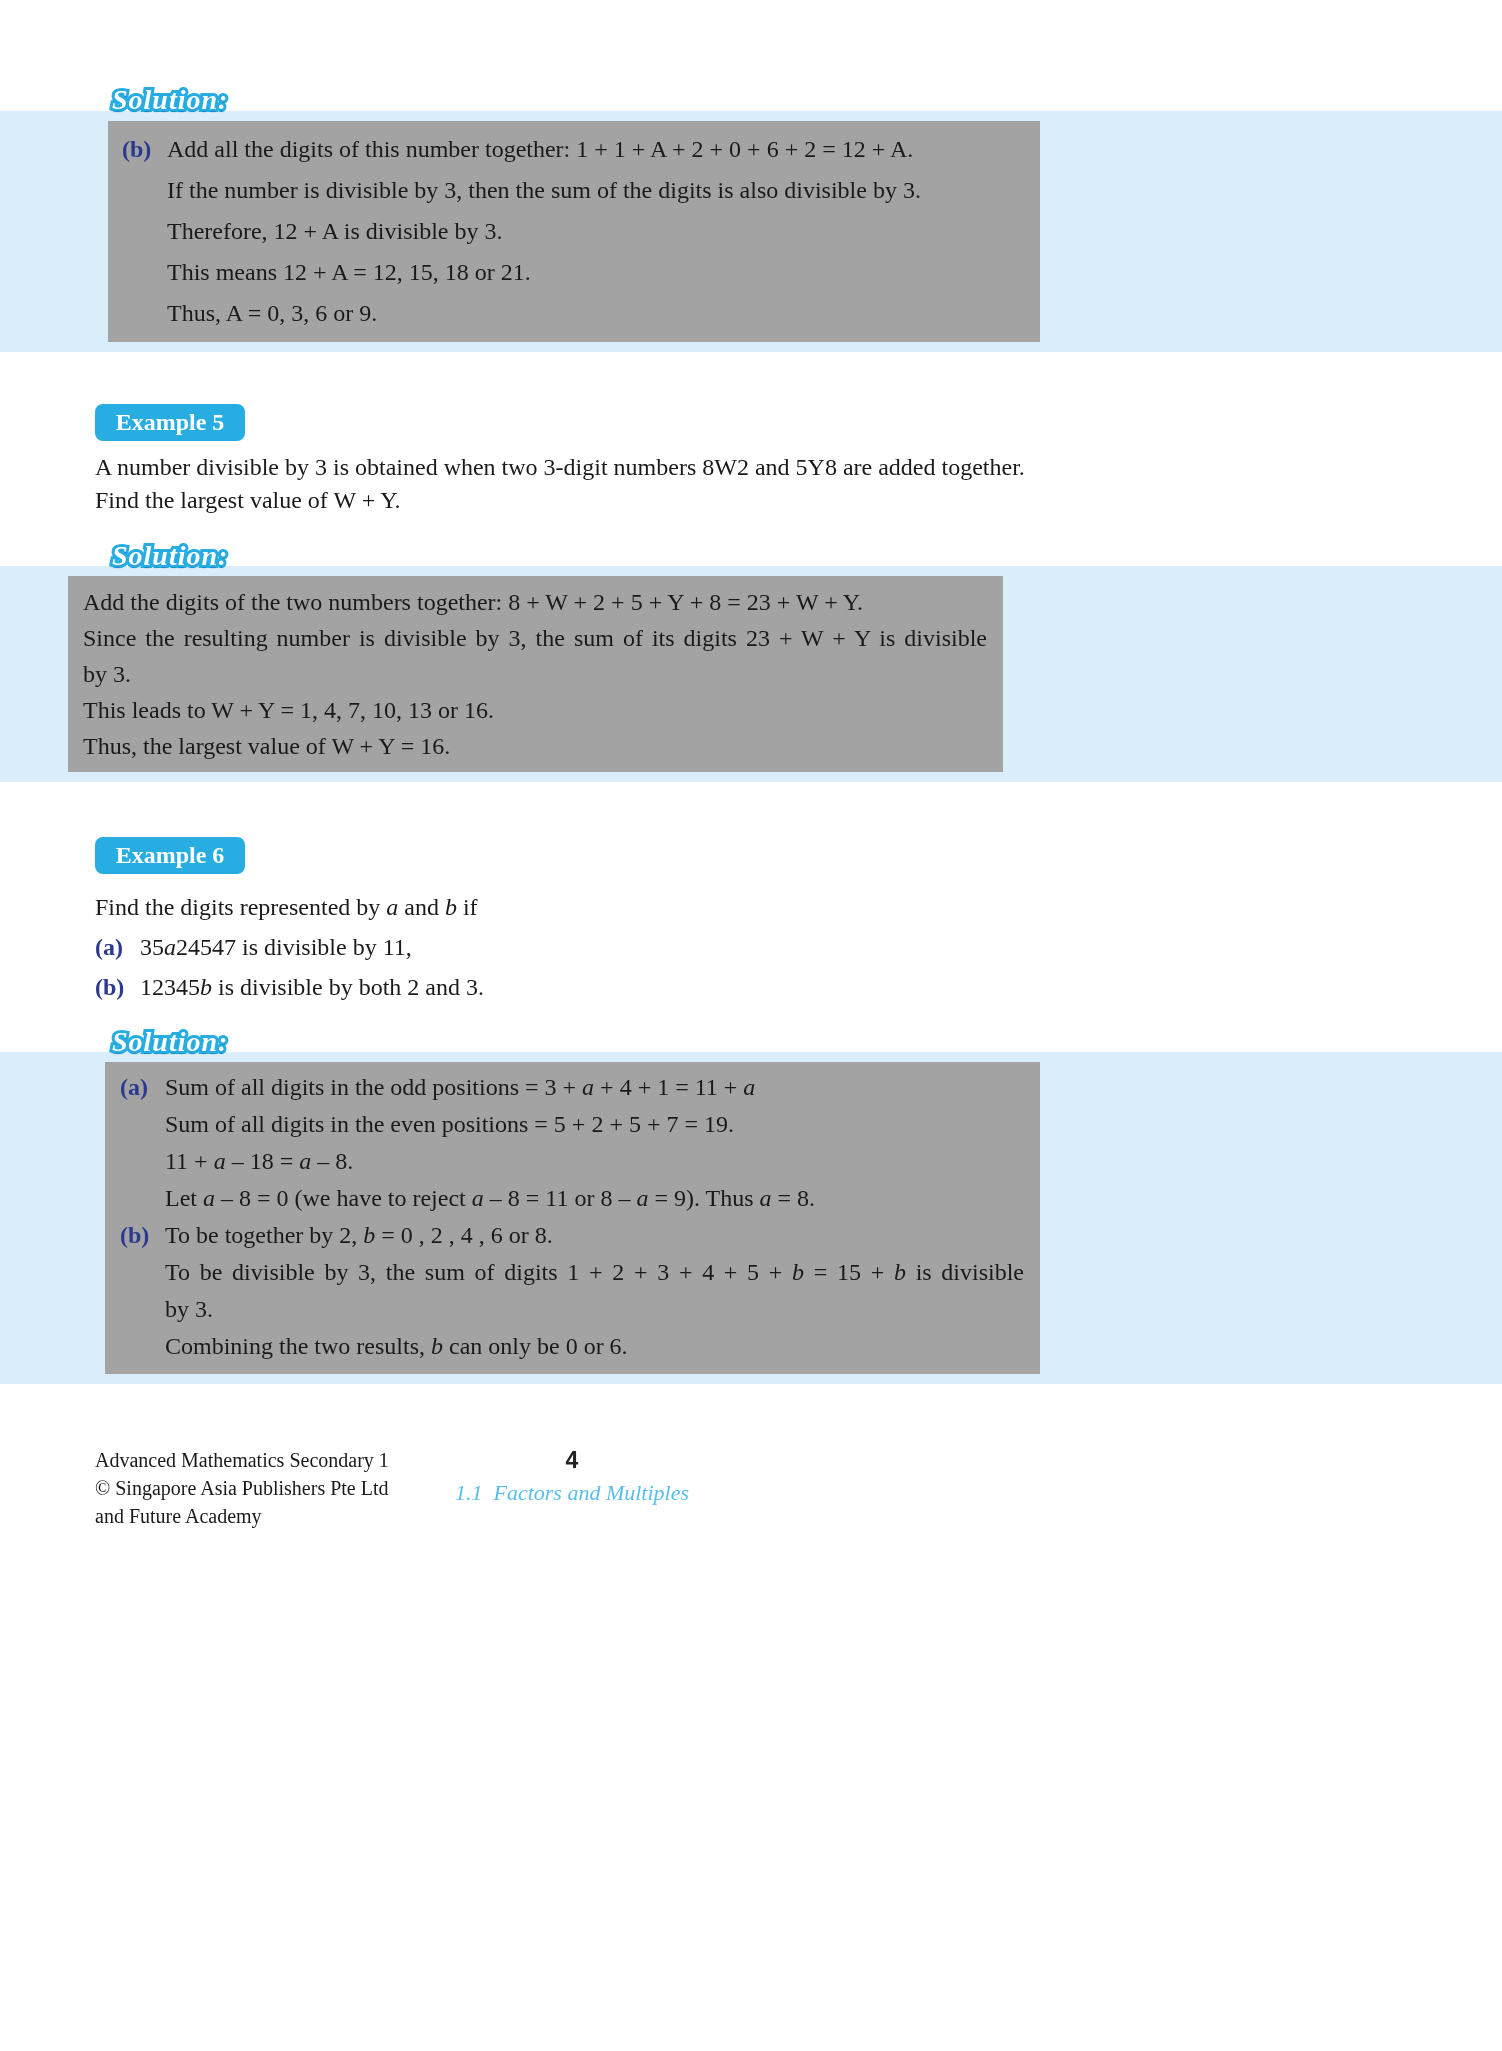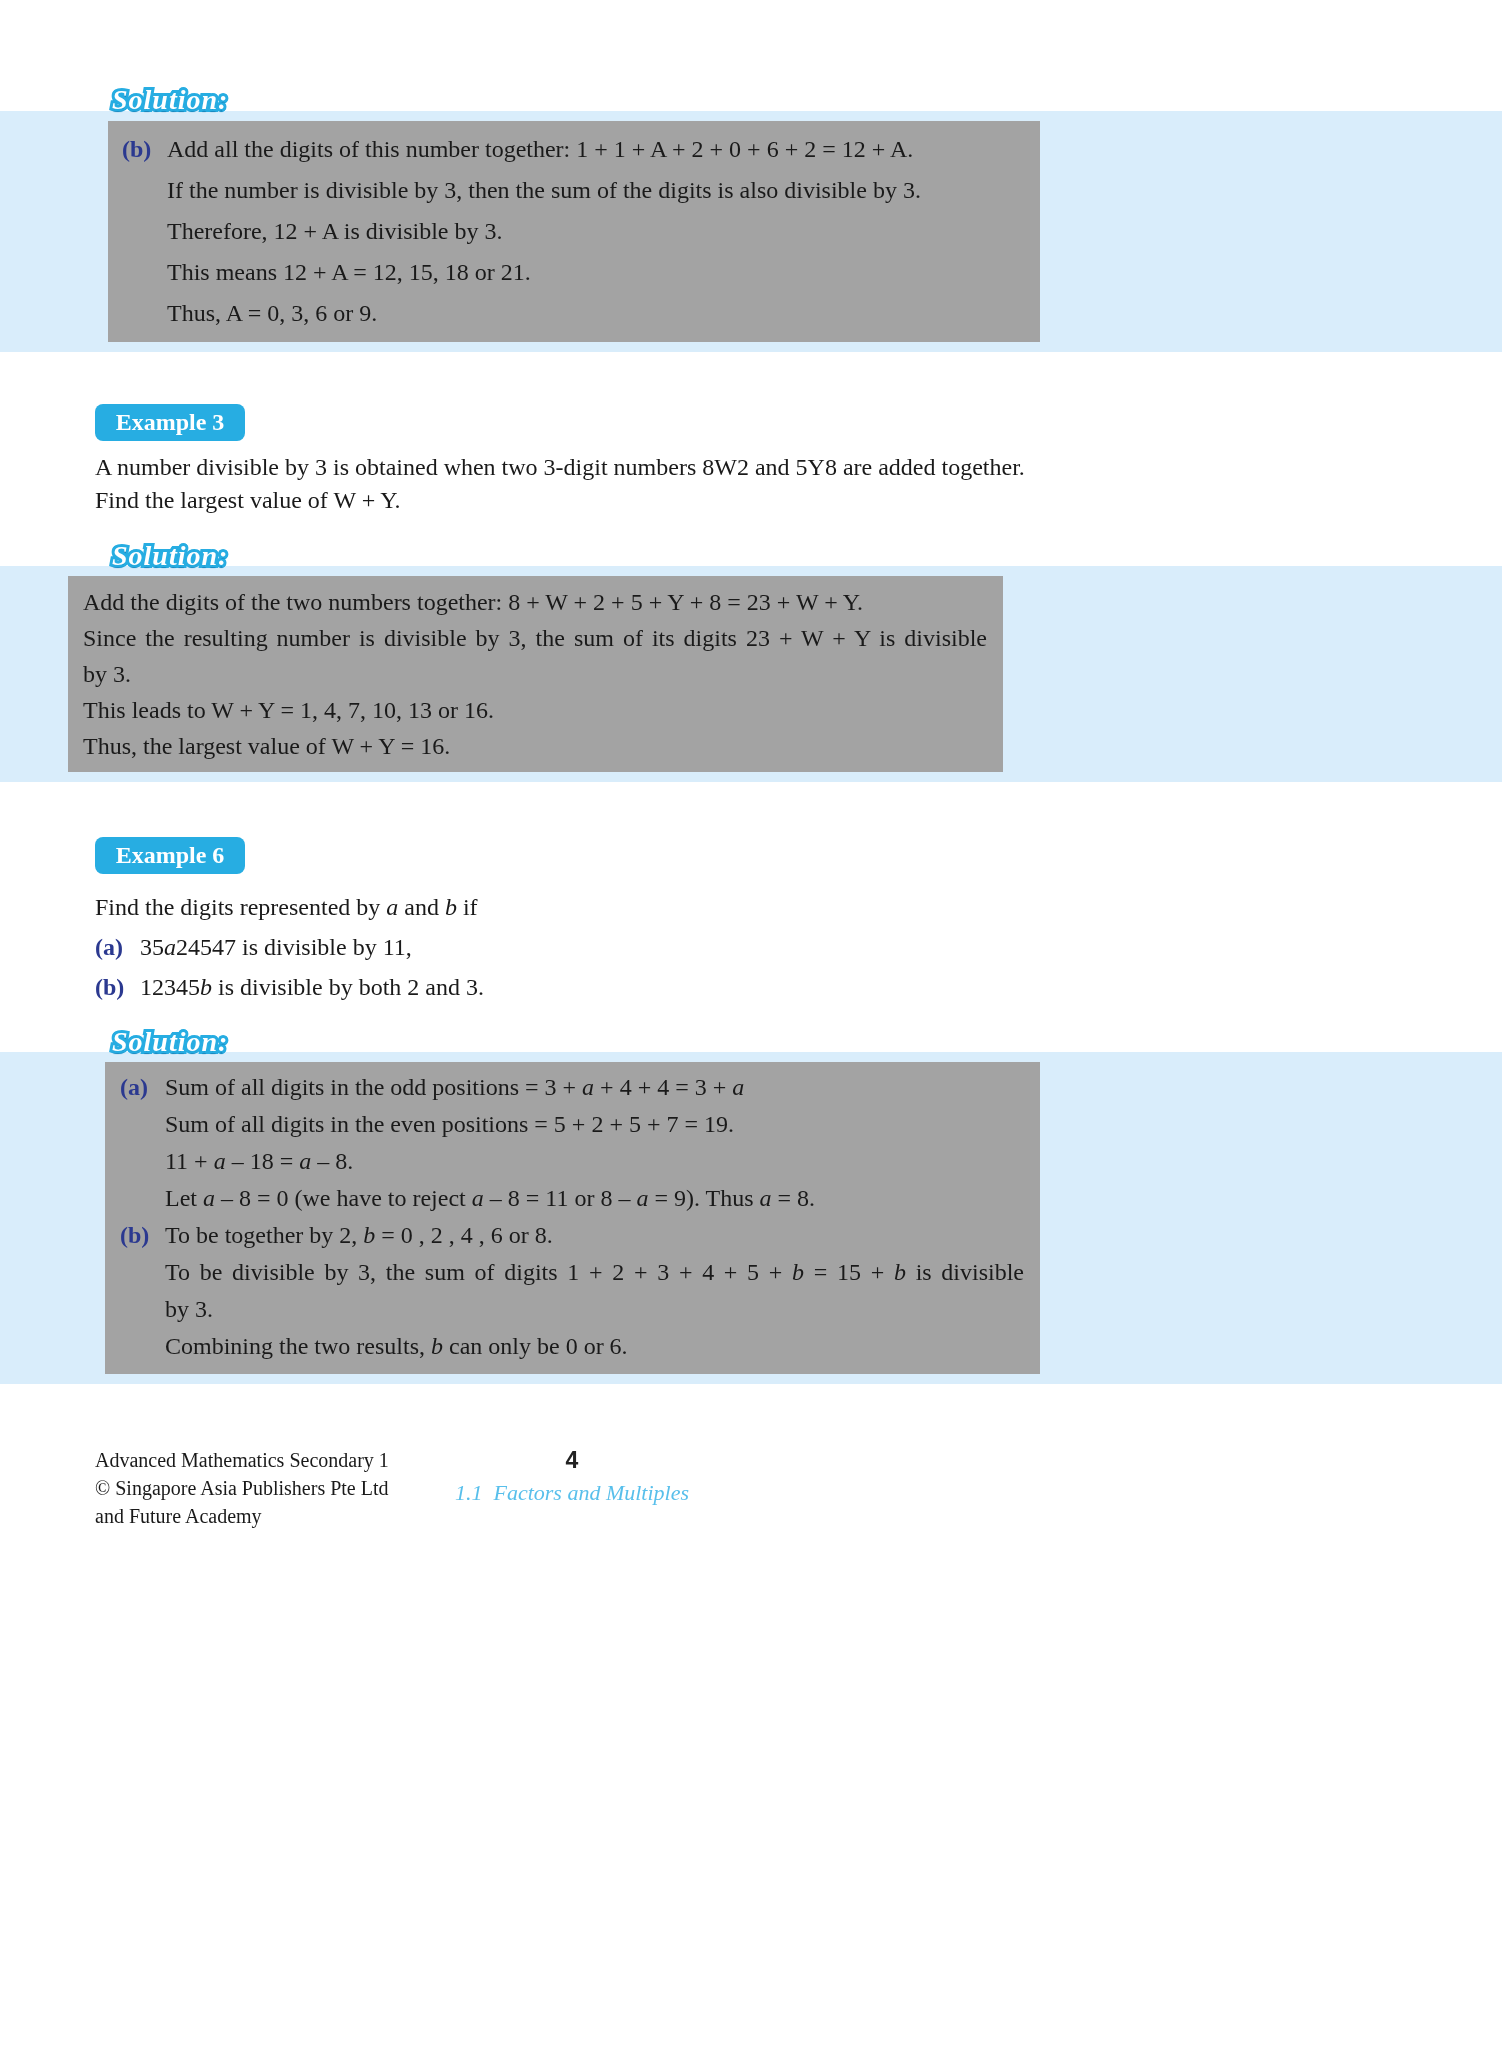--- a/index.html
+++ b/index.html
@@ -131,21 +131,21 @@
   <div class="band" style="top:111px">
     <div class="sol-box box1">
       <div class="line hang"><span class="marker">(b)</span><span><span>Add all the digits of this number together: 1 + 1 + A + 2 + 0 + 6 + 2 = 12 + A.</span></span></div>
       <div class="line hang"><span><span>If the number is divisible by 3, then the sum of the digits is also divisible by 3.</span></span></div>
       <div class="line hang"><span><span>Therefore, 12 + A is divisible by 3.</span></span></div>
       <div class="line hang"><span><span>This means 12 + A = 12, 15, 18 or 21.</span></span></div>
       <div class="line hang"><span><span>Thus, A = 0, 3, 6 or 9.</span></span></div>
     </div>
   </div>
 
-  <div class="badge-example" style="top:404px">Example 3</div>
+  <div class="badge-example" style="top:404px">Example 5</div>
   <div class="problem" style="top:451px">
     <div class="pline"><span><span>A number divisible by 3 is obtained when two 3-digit numbers 8W2 and 5Y8 are added together.</span></span></div>
     <div class="pline"><span><span>Find the largest value of W + Y.</span></span></div>
   </div>
 
   <div class="badge-solution" style="top:540px">Solution:</div>
   <div class="band" style="top:566px">
     <div class="sol-box box2">
       <div class="line"><span><span>Add the digits of the two numbers together: 8 + W + 2 + 5 + Y + 8 = 23 + W + Y.</span></span></div>
       <div class="line jfull"><span><span>Since the resulting number is divisible by 3, the sum of its digits 23 + W + Y is divisible</span></span></div>
@@ -158,21 +158,21 @@
   <div class="badge-example" style="top:837px">Example 6</div>
   <div class="problem" style="top:887px">
     <div class="pline6"><span><span>Find the digits represented by </span><span class="var">a</span><span> and </span><span class="var">b</span><span> if</span></span></div>
     <div class="pline6 hang"><span class="marker">(a)</span><span><span>35</span><span class="var">a</span><span>24547 is divisible by 11,</span></span></div>
     <div class="pline6 hang"><span class="marker">(b)</span><span><span>12345</span><span class="var">b</span><span> is divisible by both 2 and 3.</span></span></div>
   </div>
 
   <div class="badge-solution" style="top:1026px">Solution:</div>
   <div class="band" style="top:1052px">
     <div class="sol-box box3">
-      <div class="line hang"><span class="marker">(a)</span><span><span>Sum of all digits in the odd positions = 3 + </span><span class="var">a</span><span> + 4 + 4 = 3 + </span><span class="var">a</span></span></div>
+      <div class="line hang"><span class="marker">(a)</span><span><span>Sum of all digits in the odd positions = 3 + </span><span class="var">a</span><span> + 4 + 1 = 11 + </span><span class="var">a</span></span></div>
       <div class="line hang"><span><span>Sum of all digits in the even positions = 5 + 2 + 5 + 7 = 19.</span></span></div>
       <div class="line hang"><span><span>11 + </span><span class="var">a</span><span> – 18 = </span><span class="var">a</span><span> – 8.</span></span></div>
       <div class="line hang"><span><span>Let </span><span class="var">a</span><span> – 8 = 0 (we have to reject </span><span class="var">a</span><span> – 8 = 11 or 8 – </span><span class="var">a</span><span> = 9). Thus </span><span class="var">a</span><span> = 8.</span></span></div>
       <div class="line hang"><span class="marker">(b)</span><span><span>To be together by 2, </span><span class="var">b</span><span> = 0 , 2 , 4 , 6 or 8.</span></span></div>
       <div class="line hang jfull"><span><span>To be divisible by 3, the sum of digits 1 + 2 + 3 + 4 + 5 + </span><span class="var">b</span><span> = 15 + </span><span class="var">b</span><span> is divisible</span></span></div>
       <div class="line hang"><span><span>by 3.</span></span></div>
       <div class="line hang"><span><span>Combining the two results, </span><span class="var">b</span><span> can only be 0 or 6.</span></span></div>
     </div>
   </div>
 

